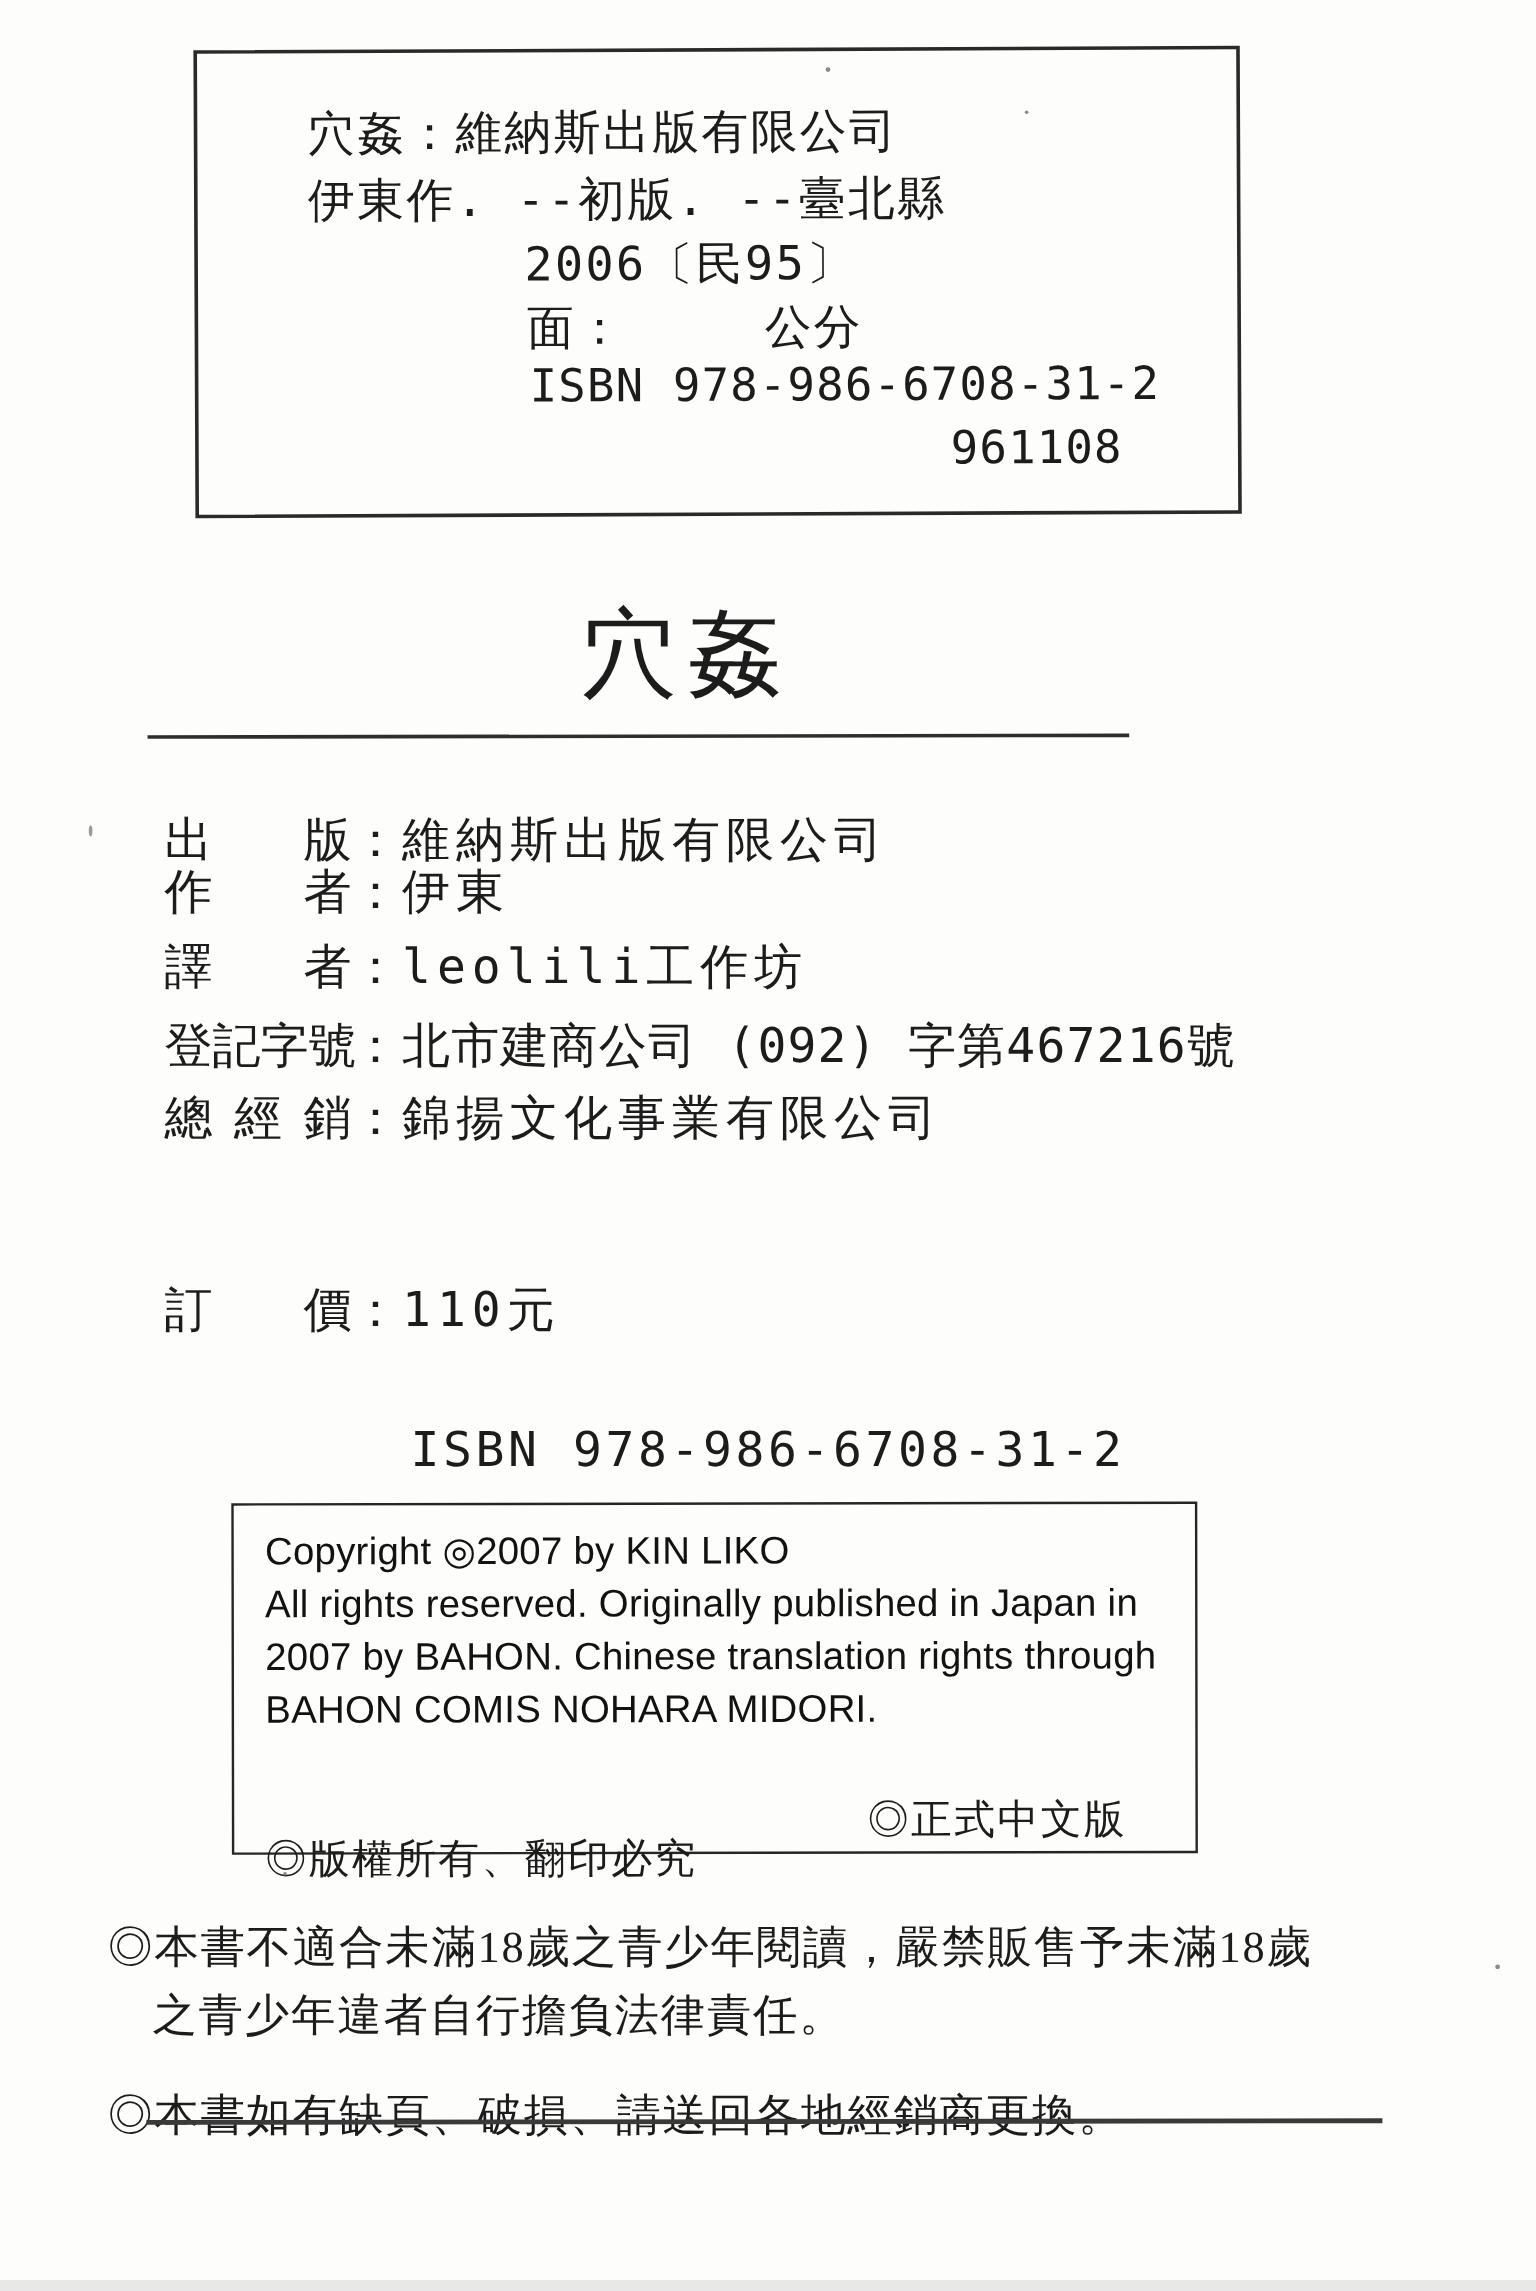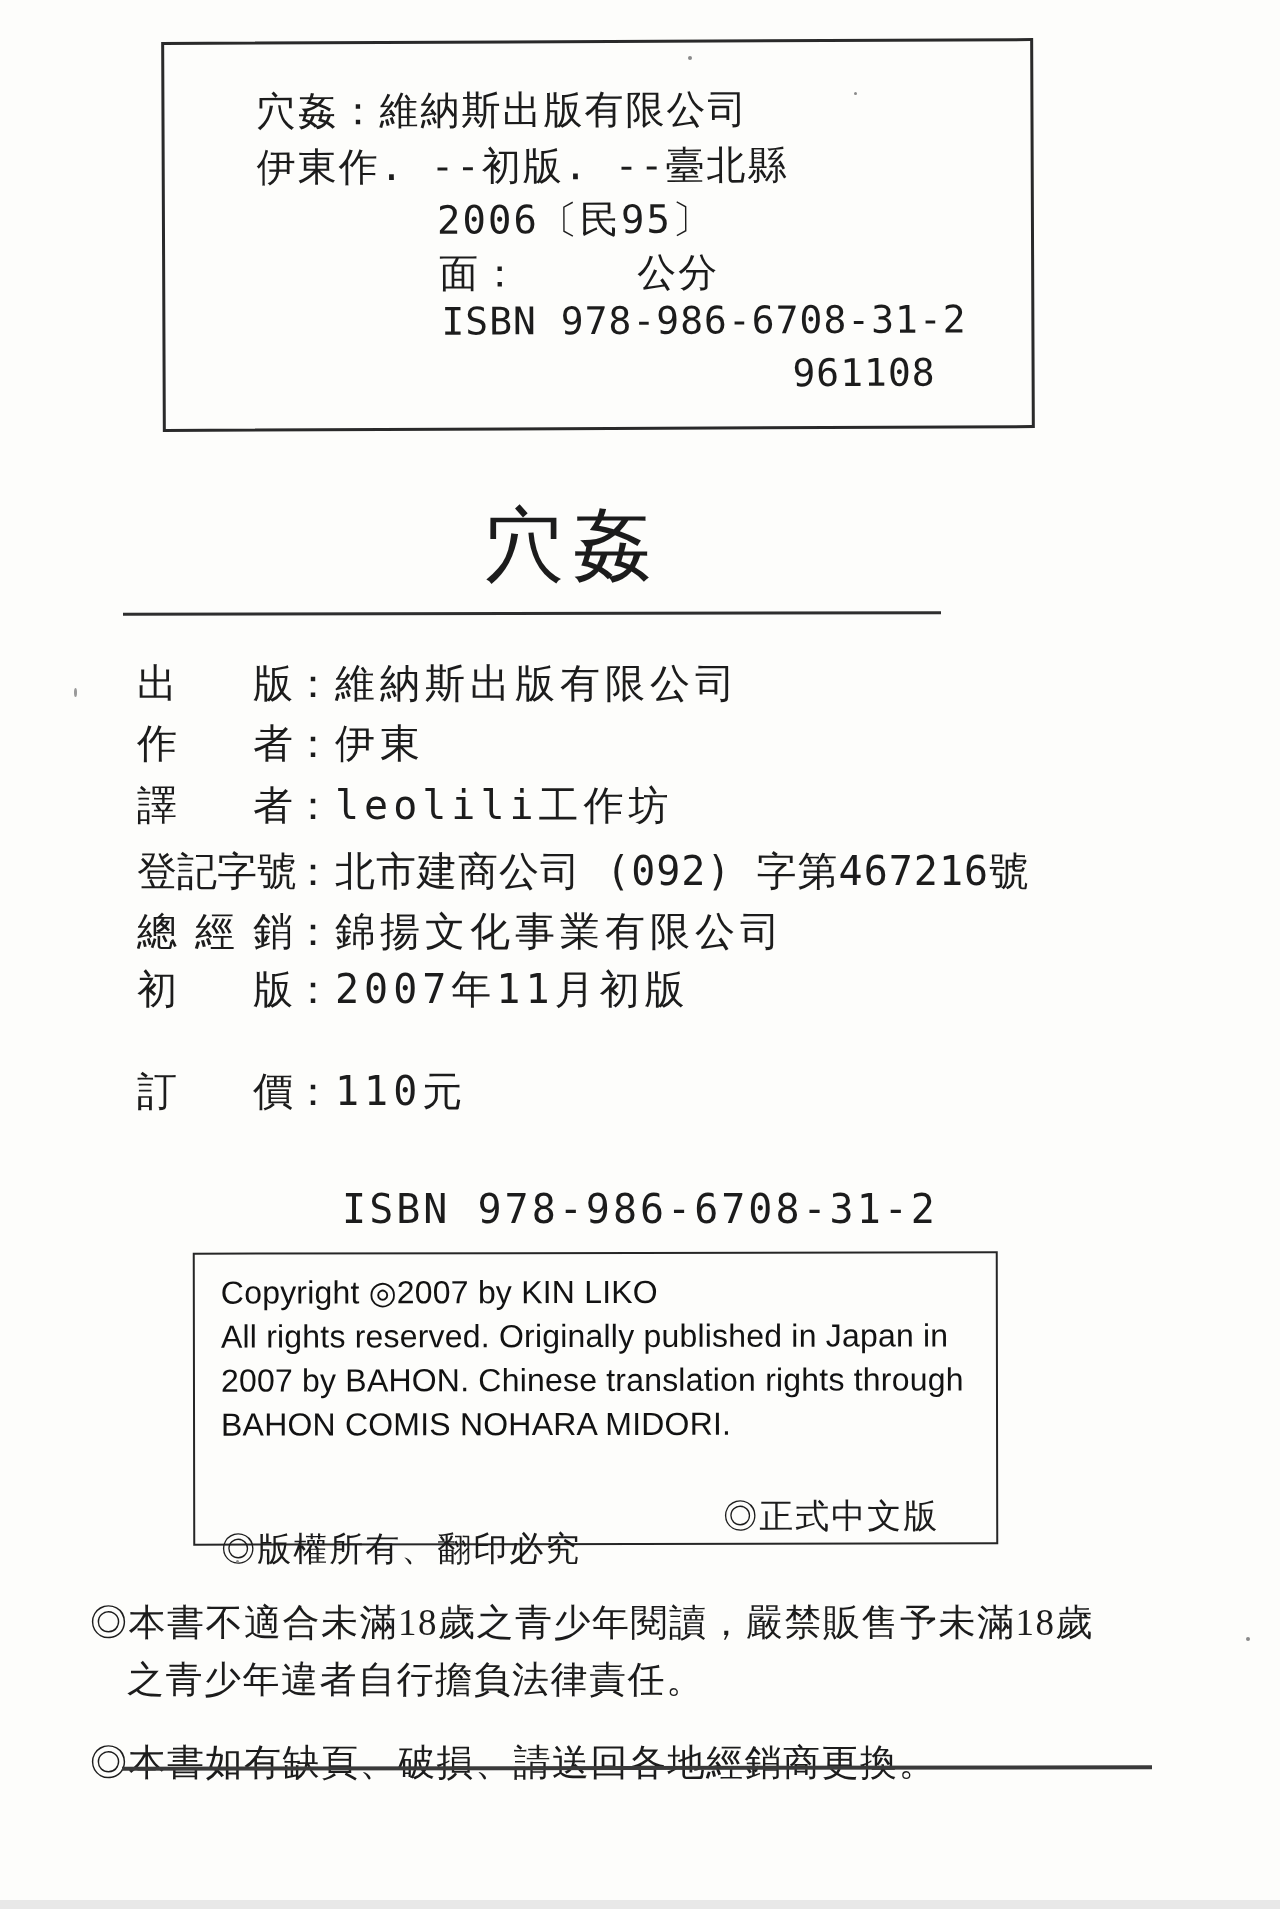--- a/index.html
+++ b/index.html
@@ -28,21 +28,21 @@
   .book-title {
     position:absolute; left:484px; top:492px; font-size:80px; letter-spacing:8px;
     font-weight:500; white-space:pre;
   }
   .title-rule {
     position:absolute; left:123px; top:612px; width:818px; height:3px;
     background:#2e2e2e; transform:rotate(-0.1deg);
   }
   
   .colophon-row { position:absolute; left:137px; font-size:40px; white-space:nowrap; }
-  .r1 { top:656px; } .r2 { top:716px; } .r3 { top:778px; } .r4 { top:844px; }
+  .r1 { top:672px; } .r2 { top:716px; } .r3 { top:778px; } .r4 { top:844px; }
   .r5 { top:904px; } .r6 { top:962px; } .r7 { top:1020px;margin-top:44px; }
   .row-label {
     display:inline-block; width:156px; text-align:justify; text-align-last:justify;
     vertical-align:top;
   }
   .row-colon { display:inline-block; width:42px; vertical-align:top; }
   .row-value {
     letter-spacing:5px; font-family:"DejaVu Sans Mono","Liberation Serif",serif;
     font-size:40px; vertical-align:top;
   }
@@ -109,23 +109,20 @@
   </div>
   <div class="colophon-row r2">
     <span class="row-label">作者</span><span class="row-colon">：</span><span class="row-value">伊東</span>
   </div>
   <div class="colophon-row r4">
     <span class="row-label">登記字號</span><span class="row-colon">：</span><span class="row-value">北市建商公司 (092) 字第467216號</span>
   </div>
   <div class="colophon-row r5">
     <span class="row-label">總經銷</span><span class="row-colon">：</span><span class="row-value">錦揚文化事業有限公司</span>
   </div>
-  <div class="colophon-row r6">
-    <span class="row-label">初版</span><span class="row-colon">：</span><span class="row-value">2007年11月初版</span>
-  </div>
   <div class="colophon-row r7">
     <span class="row-label">訂價</span><span class="row-colon">：</span><span class="row-value">110元</span>
   </div>
 
   <div class="isbn-line">ISBN 978-986-6708-31-2</div>
 
   <div class="copyright-box">
     <div class="cc-text">
       <div>Copyright ◎2007 by KIN LIKO</div>
       <div>All rights reserved. Originally published in Japan in</div>

